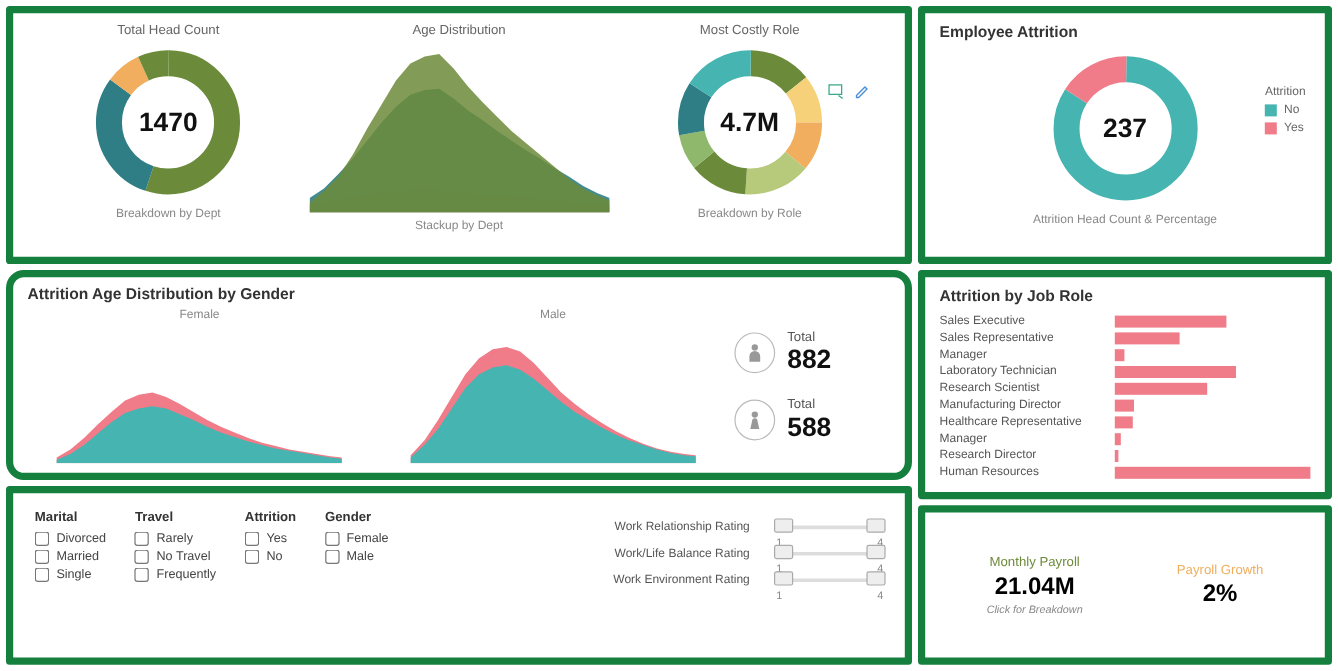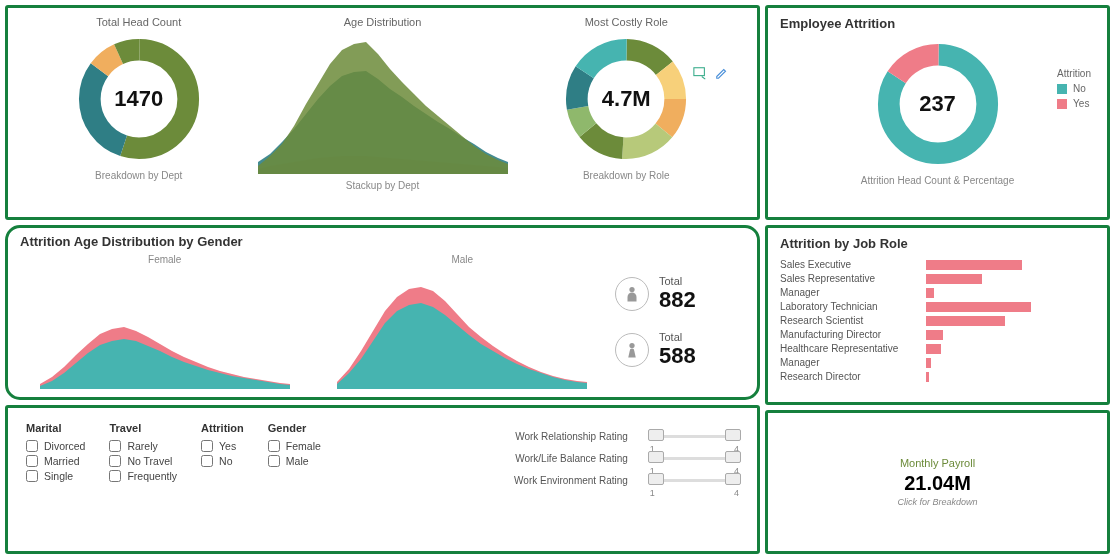--- a/index.html
+++ b/index.html
@@ -14,21 +14,21 @@
   }
   .dash {
     display: grid;
     grid-template-columns: 1fr 345px;
     grid-template-rows: 215px 175px auto 1fr;
     gap: 5px;
     padding: 5px;
     height: 100%;
   }
   .card {
-    border: 3px solid #15803d;
+    border: 6px solid #15803d;
     border-radius: 3px;
     background: #fff;
     padding: 8px 12px;
     position: relative;
   }
   
   .card-top { display: flex; justify-content: space-around; align-items: stretch; }
   .mini { flex: 1; text-align: center; display: flex; flex-direction: column; align-items: center; }
   .mini .title { color: #666; font-size: 11px; margin-bottom: 6px; }
   .mini .footer { color: #888; font-size: 10px; margin-top: 6px; }
@@ -355,24 +355,34 @@
     <div class="bg">
             <div class="bar" style="width:3%"></div>
           </div>
         </div>
         <div class="bar-row">
           <div class="bl">Research Director</div>
     <div class="bg">
             <div class="bar" style="width:2%"></div>
           </div>
         </div>
+        <div class="bar-row">
+          <div class="bl">Human Resources</div>
+    <div class="bg">
+            <div class="bar" style="width:100%"></div>
+          </div>
+        </div>
       </div>
   </div>
 
   <div class="card card-metrics">
     <div class="metric">
       <div class="mh mh-green">Monthly Payroll</div>
       <div class="mv">21.04M</div>
       <div class="ms">Click for Breakdown</div>
     </div>
+    <div class="metric">
+      <div class="mh mh-orange">Payroll Growth</div>
+      <div class="mv">2%</div>
+    </div>
   </div>
 
 </div>
 
 </body></html>

